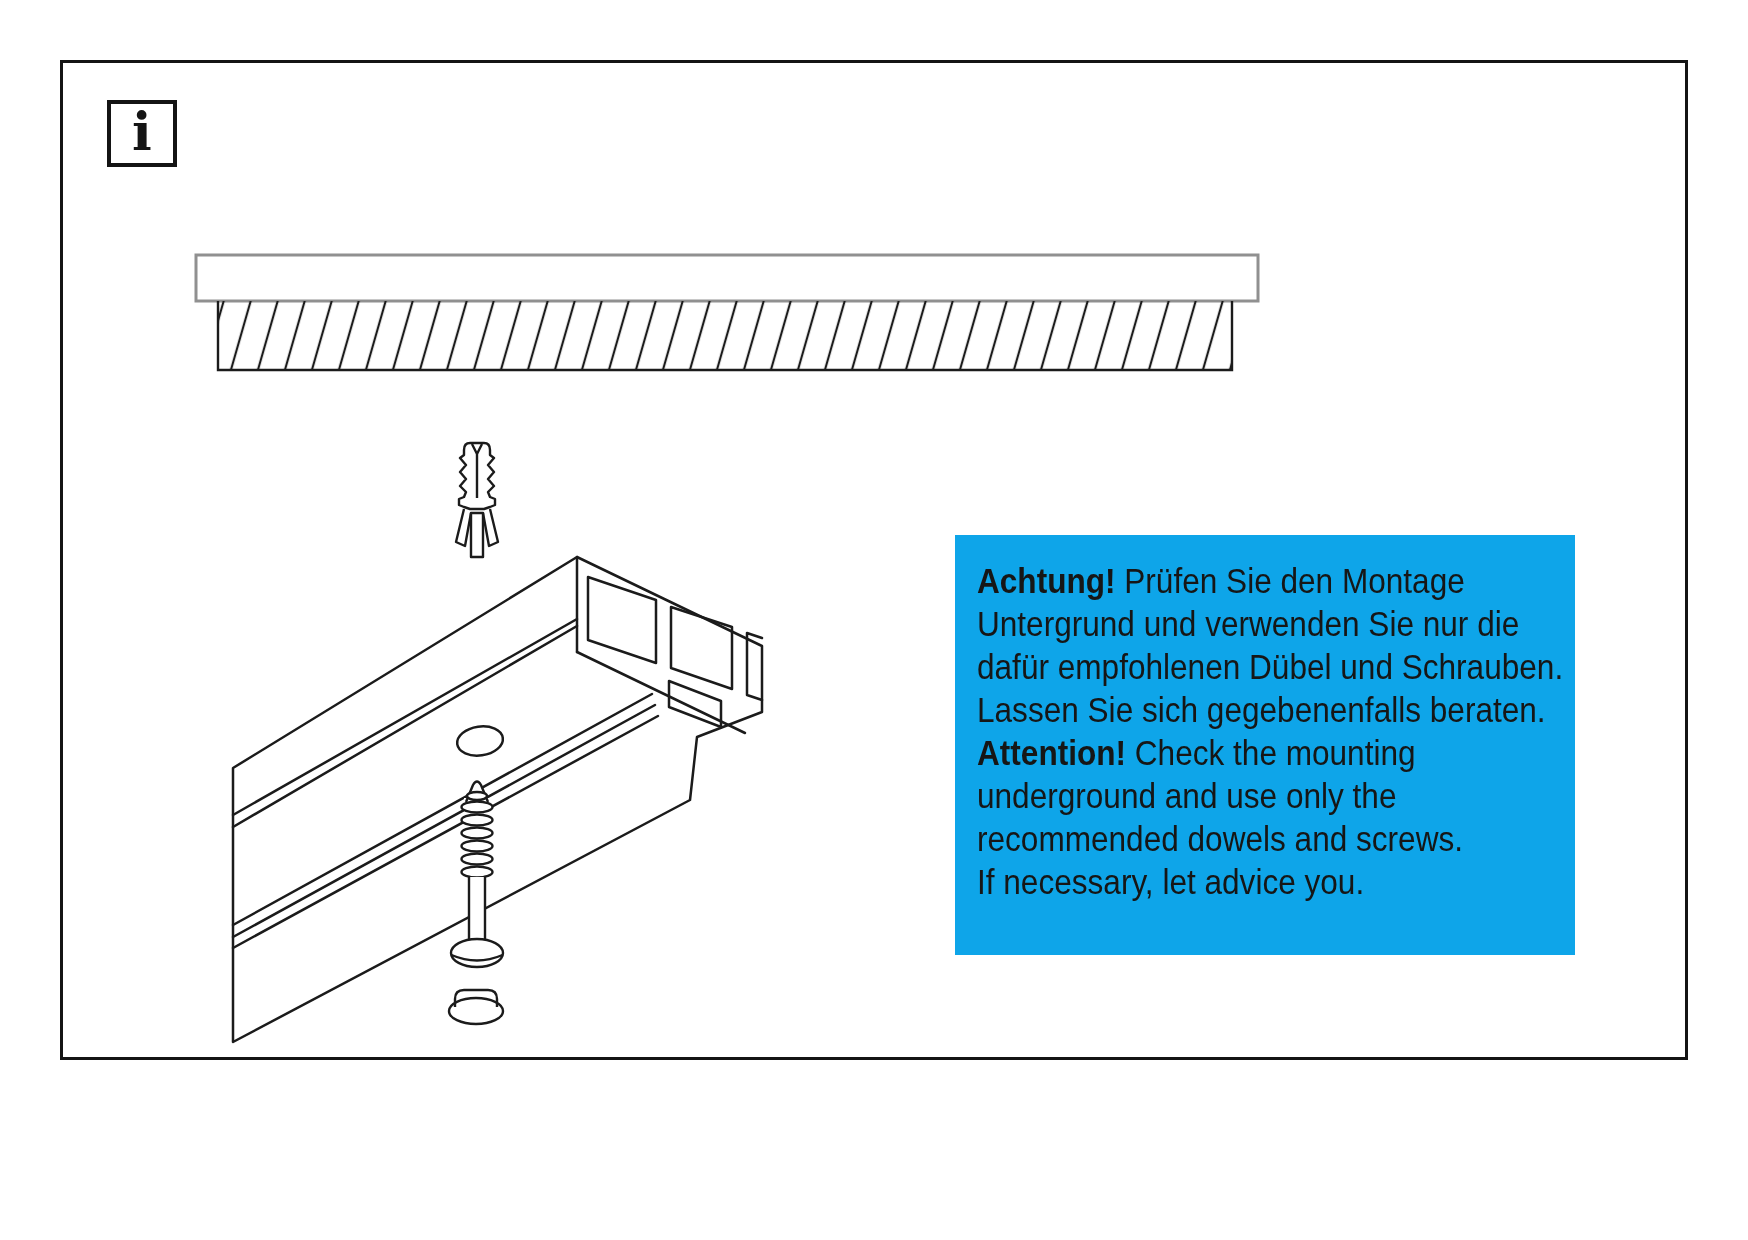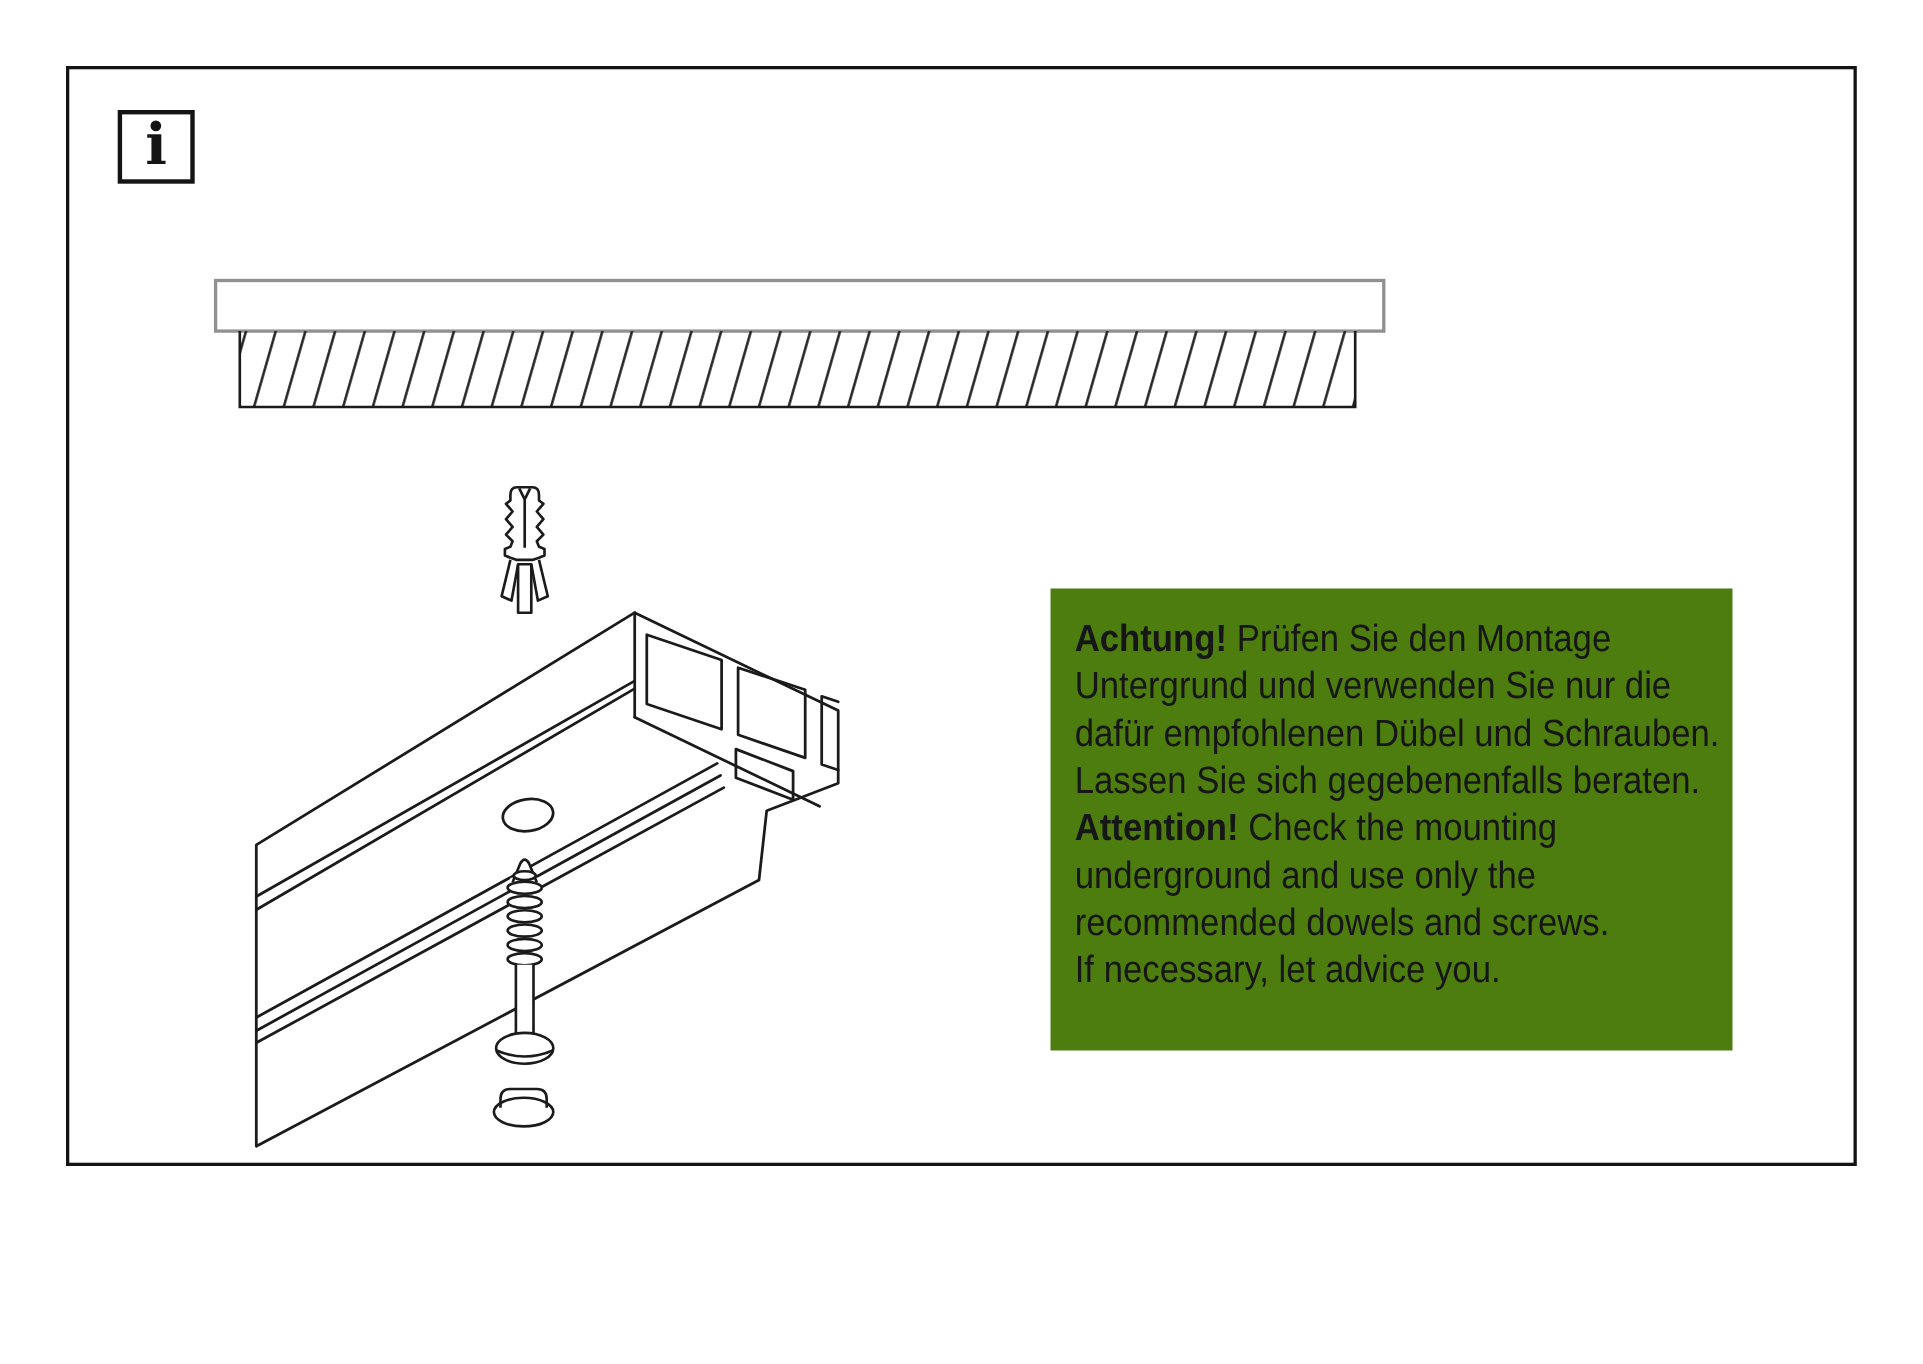--- a/index.html
+++ b/index.html
@@ -3,21 +3,21 @@
 <meta charset="utf-8">
 <style>
   html,body{margin:0;padding:0;background:#ffffff;}
   body{width:1748px;height:1240px;position:relative;font-family:"Liberation Sans",sans-serif;overflow:hidden;}
   .page-border{position:absolute;left:60px;top:60px;width:1622px;height:994px;border:3px solid #141414;}
   .info-box{position:absolute;left:107px;top:100px;width:62px;height:59px;border:4px solid #141414;
             display:flex;align-items:center;justify-content:center;}
   .info-box .glyph{font-family:"DejaVu Serif",serif;font-weight:bold;font-size:52px;line-height:1;
                    color:#141414;transform:translateY(-2px);}
   .art{position:absolute;left:0;top:0;width:1748px;height:1240px;}
-  .note-box{position:absolute;left:955px;top:535px;width:620px;height:420px;background:#4d7c0f;}
+  .note-box{position:absolute;left:955px;top:535px;width:620px;height:420px;background:#0ea5e9;}
   .note-text{position:absolute;left:22px;top:25px;}
   .note-line{height:43px;line-height:43px;white-space:pre;font-size:34.5px;color:#161616;
              transform:scaleX(0.915);transform-origin:0 50%;}
   .note-line .lead{font-weight:bold;}
 </style>
 </head>
 <body>
 
 <div class="page-border"></div>
 

